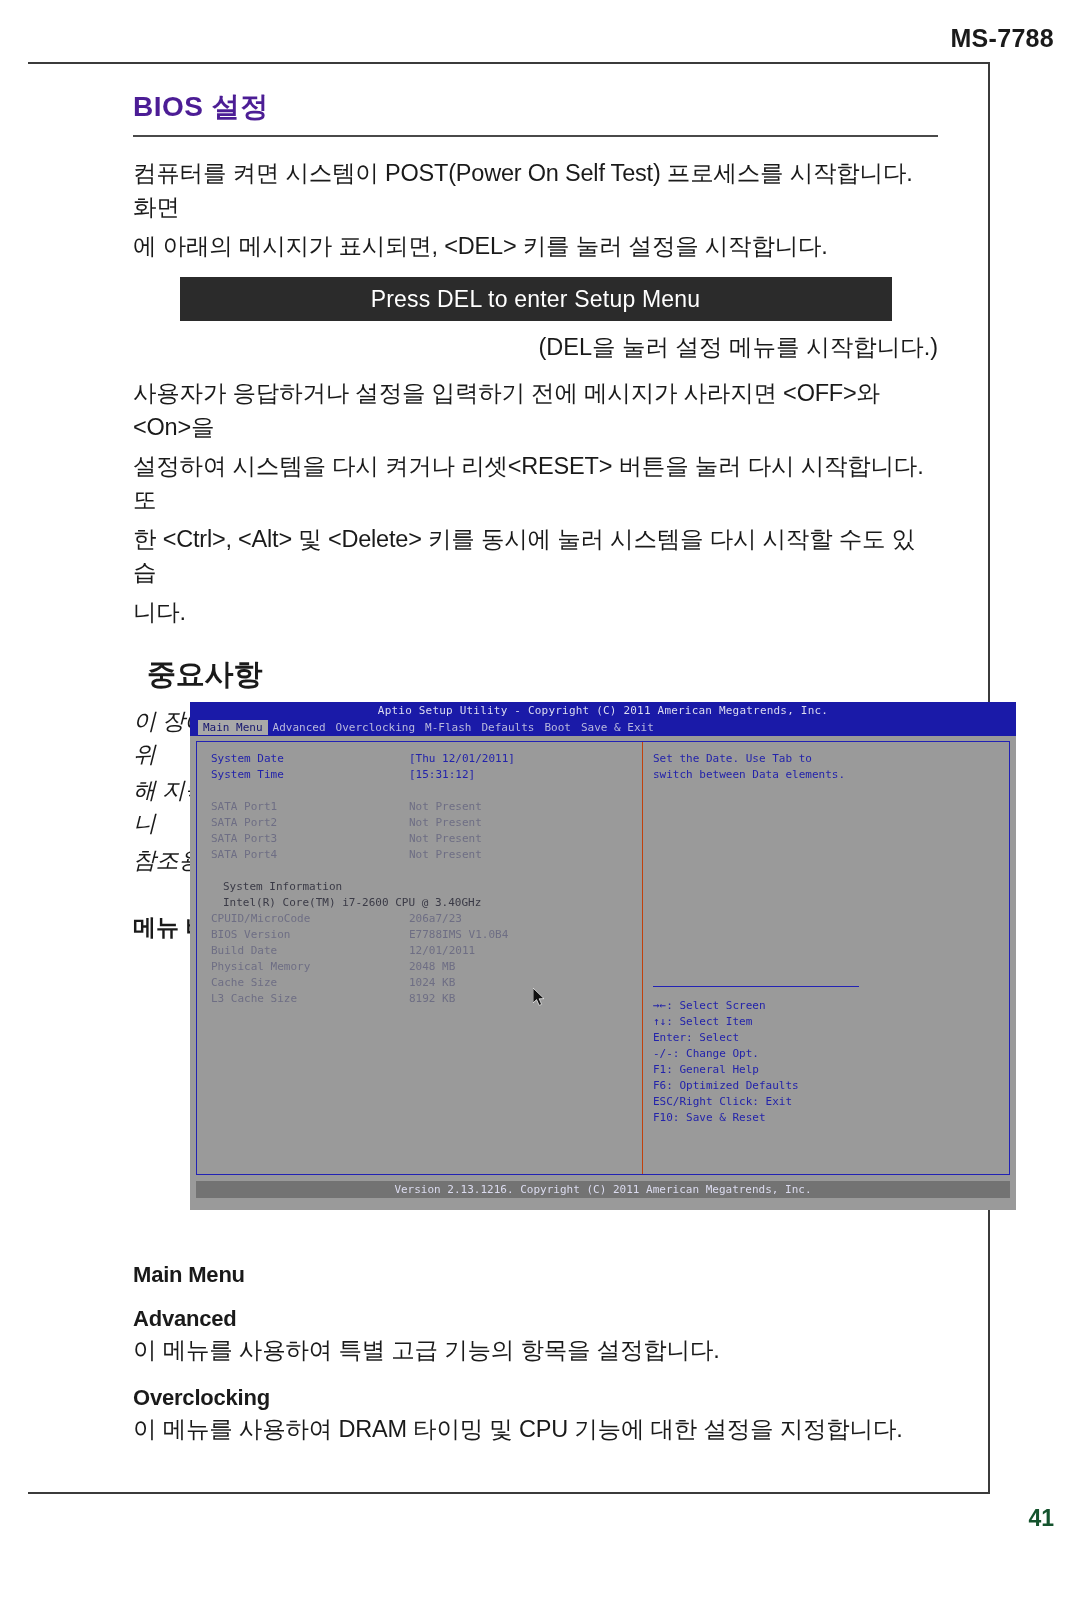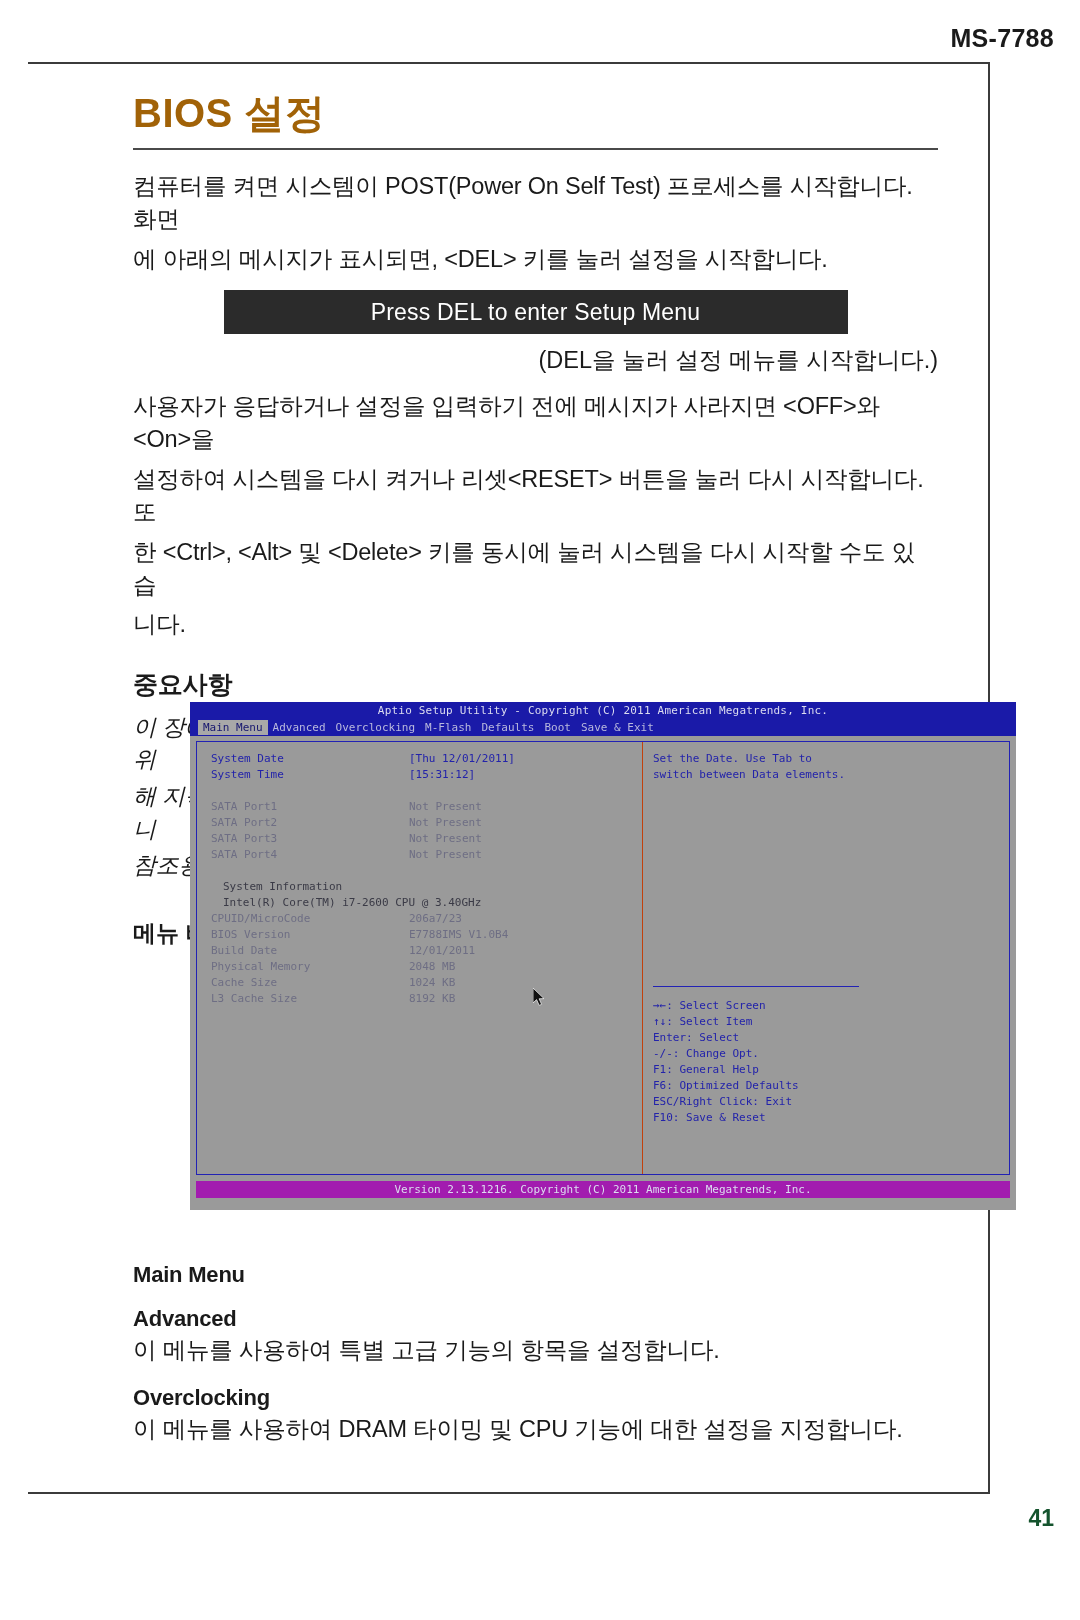--- a/index.html
+++ b/index.html
@@ -63,64 +63,64 @@
   
   .content {
     position: absolute;
     left: 133px;
     top: 92px;
     width: 805px;
   }
 
   h1.chapter-title {
     margin: 0;
-    font-size: 40px;
+    font-size: 28px;
     font-weight: bold;
     letter-spacing: 0.5px;
-    color: #a16207;
+    color: #4c1d95;
     line-height: 1.05;
   }
   .title-rule {
     margin-top: 14px;
     margin-bottom: 20px;
     width: 100%;
     height: 2px;
     background: #4a4a4a;
   }
 
   p.body-text {
     margin: 0 0 6px 0;
     font-size: 23.5px;
     line-height: 1.42;
     color: #1a1a1a;
     letter-spacing: -0.2px;
   }
 
   .del-banner {
     margin: 14px auto 10px auto;
-    width: 624px;
+    width: 712px;
     height: 44px;
     background: #2b2b2b;
     color: #ffffff;
     display: flex;
     align-items: center;
     justify-content: center;
     font-size: 23px;
     letter-spacing: 0.2px;
   }
   .del-caption {
     margin: 0 0 14px 0;
     text-align: right;
     font-size: 23.5px;
     color: #1a1a1a;
   }
 
   h2.sub-head {
-    margin: 26px 0 10px 0;
-    font-size: 25px;
+    margin: 26px 0 10px 14px;
+    font-size: 29px;
     font-weight: bold;
     color: #1a1a1a;
     letter-spacing: -0.2px;
     font-family: Liberation Serif, serif;
   }
   p.note-text {
     margin: 0 0 4px 0;
     font-size: 23px;
     font-style: italic;
     line-height: 1.42;
@@ -246,21 +246,21 @@
     margin-bottom: 11px;
   }
   .legend-line {
     white-space: pre;
     color: #2323aa;
     height: 16px;
   }
 
   .bios-footer {
     height: 17px;
-    background: #a21caf;
+    background: #737373;
     color: #dcdcf0;
     text-align: center;
     line-height: 17px;
     font-size: 11px;
     margin-top: 6px;
   }
 
   .mouse-cursor {
     position: absolute;
     left: 336px;

